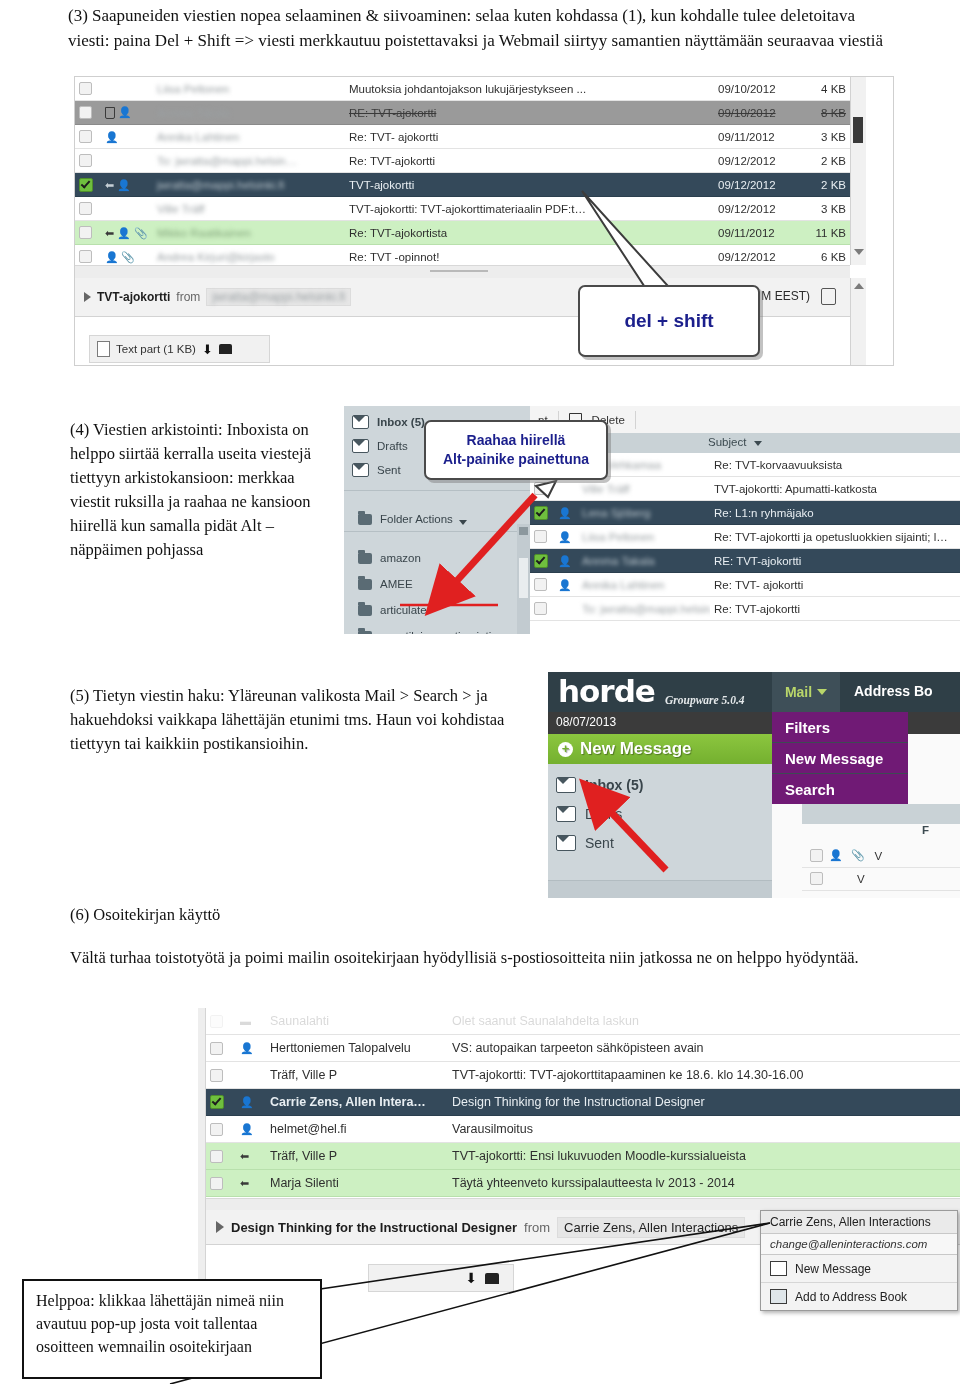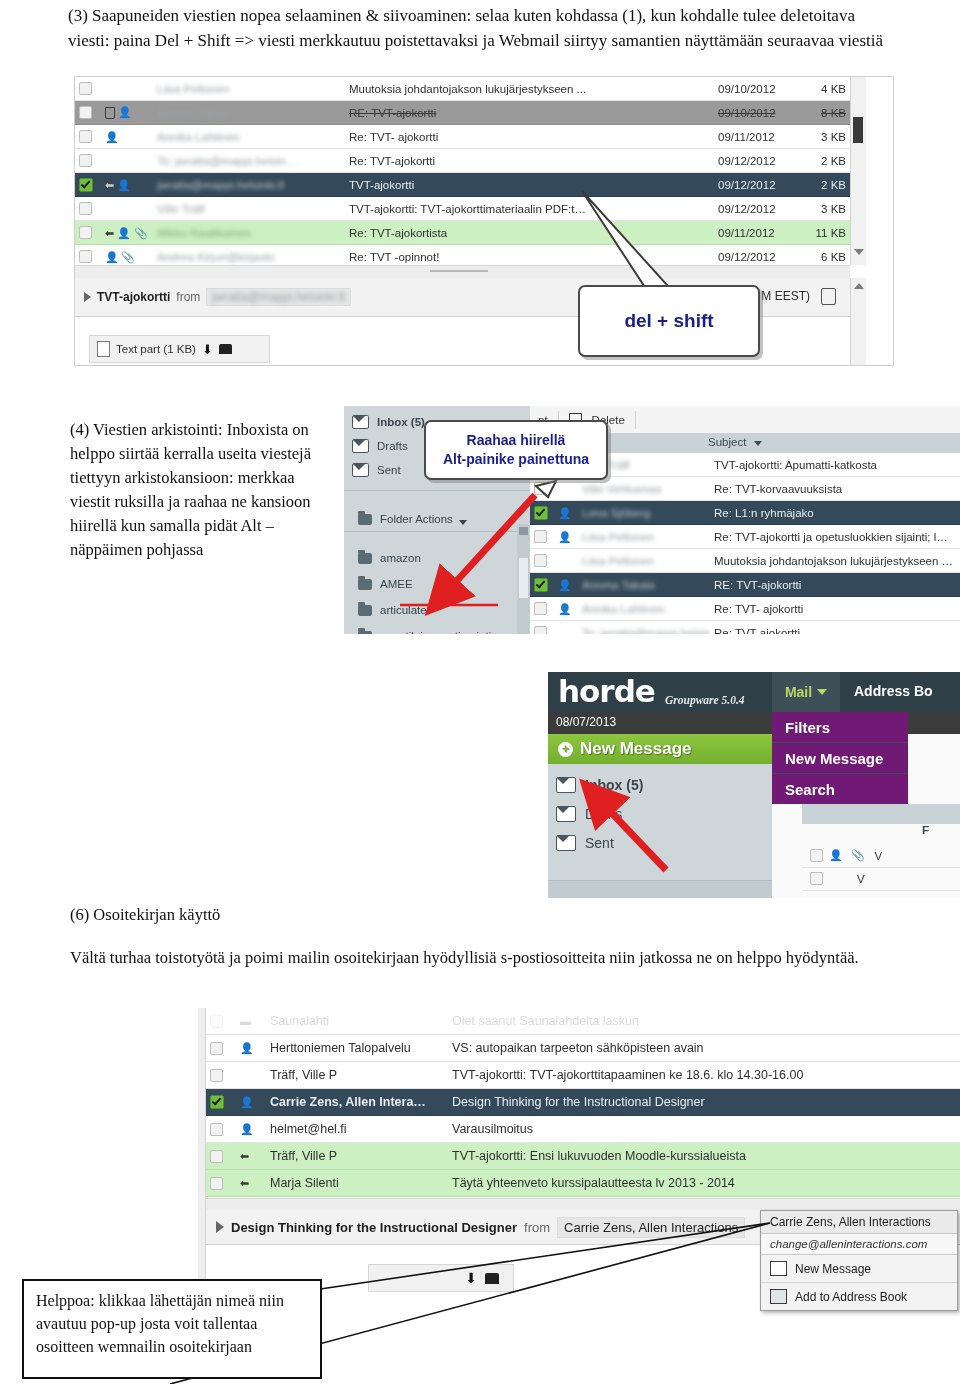--- a/index.html
+++ b/index.html
@@ -377,46 +377,40 @@
         <colgroup>
             <col style="width:24px">
             <col style="width:24px">
             <col style="width:132px">
             <col>
           </colgroup>
         <tbody>
             <tr class="row-white">
               <td><span class="cb"></span></td>
               <td></td>
+              <td><span class="redact">Ville Vehkamaa</span></td>
+              <td>Re: TVT-korvaavuuksista</td>
+            </tr>
+            <tr class="row-white">
+              <td><span class="cb"></span></td>
+              <td></td>
               <td><span class="redact">Ville Träff</span></td>
               <td>TVT-ajokortti: Apumatti-katkosta</td>
-            </tr>
-            <tr class="row-white">
-              <td><span class="cb"></span></td>
-              <td></td>
-              <td><span class="redact">Ville Vehkamaa</span></td>
-              <td>Re: TVT-korvaavuuksista</td>
             </tr>
             <tr class="row-sel">
               <td><span class="cb-on"></span></td>
               <td><span class="ic ic-light">👤</span></td>
               <td><span class="redact redact-dark">Lena Sjöberg</span></td>
               <td>Re: L1:n ryhmäjako</td>
             </tr>
             <tr class="row-white">
               <td><span class="cb"></span></td>
               <td><span class="ic">👤</span></td>
               <td><span class="redact">Liisa Peltonen</span></td>
               <td>Re: TVT-ajokortti ja opetusluokkien sijainti; l…</td>
-            </tr>
-            <tr class="row-white">
-              <td><span class="cb"></span></td>
-              <td></td>
-              <td><span class="redact">Liisa Peltonen</span></td>
-              <td>Muutoksia johdantojakson lukujärjestykseen …</td>
             </tr>
             <tr class="row-sel">
               <td><span class="cb-on"></span></td>
               <td><span class="ic ic-light">👤</span></td>
               <td><span class="redact redact-dark">Annma Takala</span></td>
               <td>RE: TVT-ajokortti</td>
             </tr>
             <tr class="row-white">
               <td><span class="cb"></span></td>
               <td><span class="ic">👤</span></td>
@@ -442,20 +436,21 @@
       </marker>
     </defs>
     <line x1="535" y1="495" x2="453" y2="585" stroke="#e02020" stroke-width="7" marker-end="url(#ah)"></line>
     <line x1="400" y1="605" x2="498" y2="605" stroke="#e02020" stroke-width="2.5"></line>
   </svg>
   <div class="bubble" style="left:424px;top:420px;width:180px;height:56px;flex-direction:column;font-size:14px;line-height:19px;">
     <span>Raahaa hiirellä</span>
     <span>Alt-painike painettuna</span>
   </div>
 
+  <div class="prose prose-sm" style="position:absolute;left:70px;top:684px;width:460px;"> (5) Tietyn viestin haku:  Yläreunan valikosta  Mail &gt; Search &gt;  ja hakuehdoksi  vaikkapa lähettäjän etunimi tms.  Haun voi kohdistaa tiettyyn tai kaikkiin postikansioihin.</div>
 
   <div class="shot" style="left:548px;top:672px;width:412px;height:226px;background:#fff;overflow:hidden;">
 
     <div style="position:absolute;left:0;top:0;width:412px;height:40px;background:#2f3f47;">
       <div class="horde-logo" style="position:absolute;left:10px;top:4px;">horde</div>
       <div class="horde-sub" style="position:absolute;left:117px;top:22px;">Groupware 5.0.4</div>
       <div style="position:absolute;left:224px;top:0;width:68px;height:40px;background:#3e4f58;display:flex;align-items:center;justify-content:center;gap:5px;">
         <span class="topnav-item" style="color:#b9d66a;">Mail</span>
         <span style="width:0;height:0;border-left:5px solid transparent;border-right:5px solid transparent;border-top:6px solid #b9d66a;"></span>
       </div>

